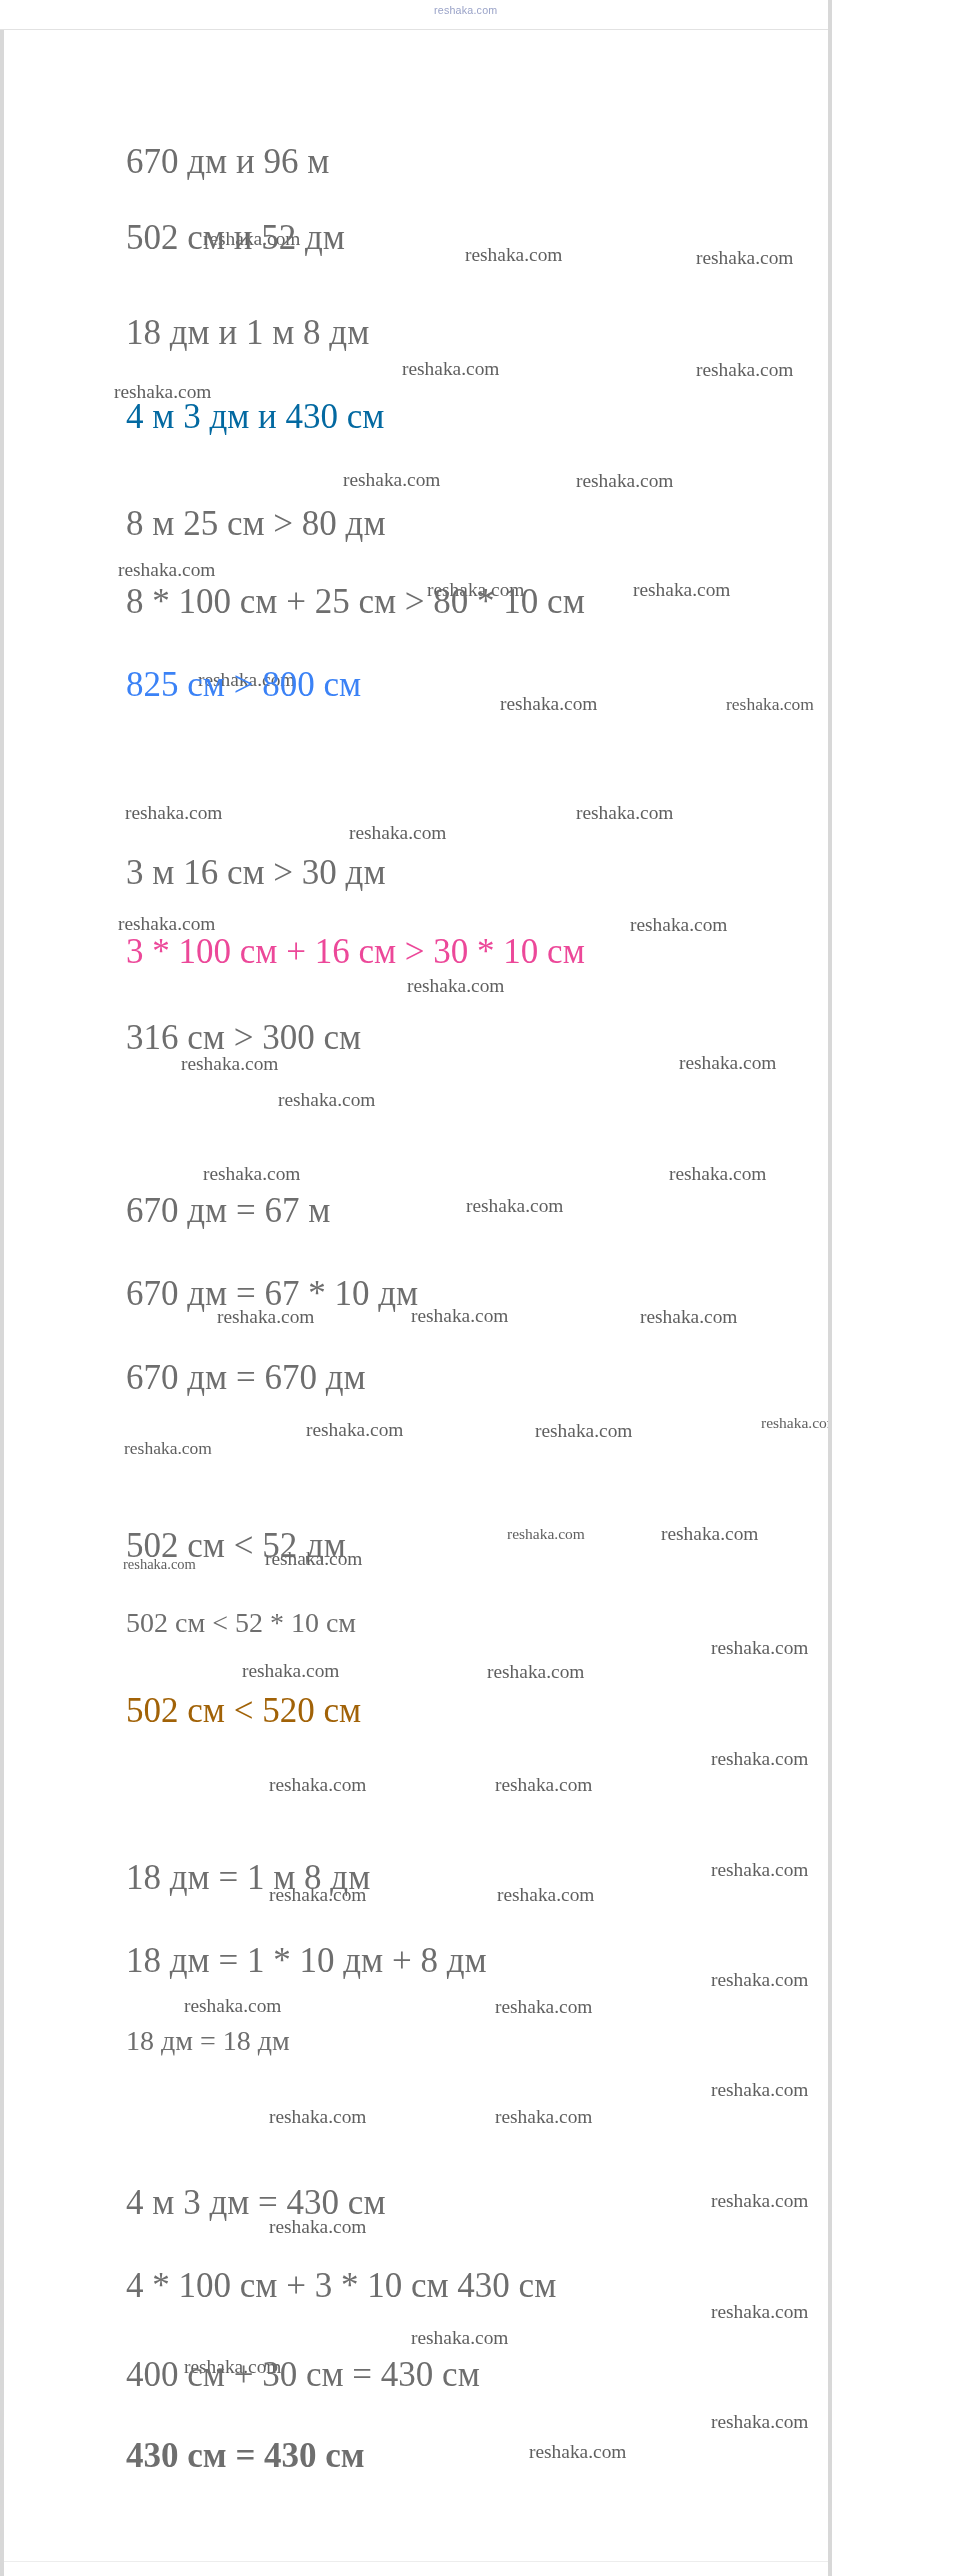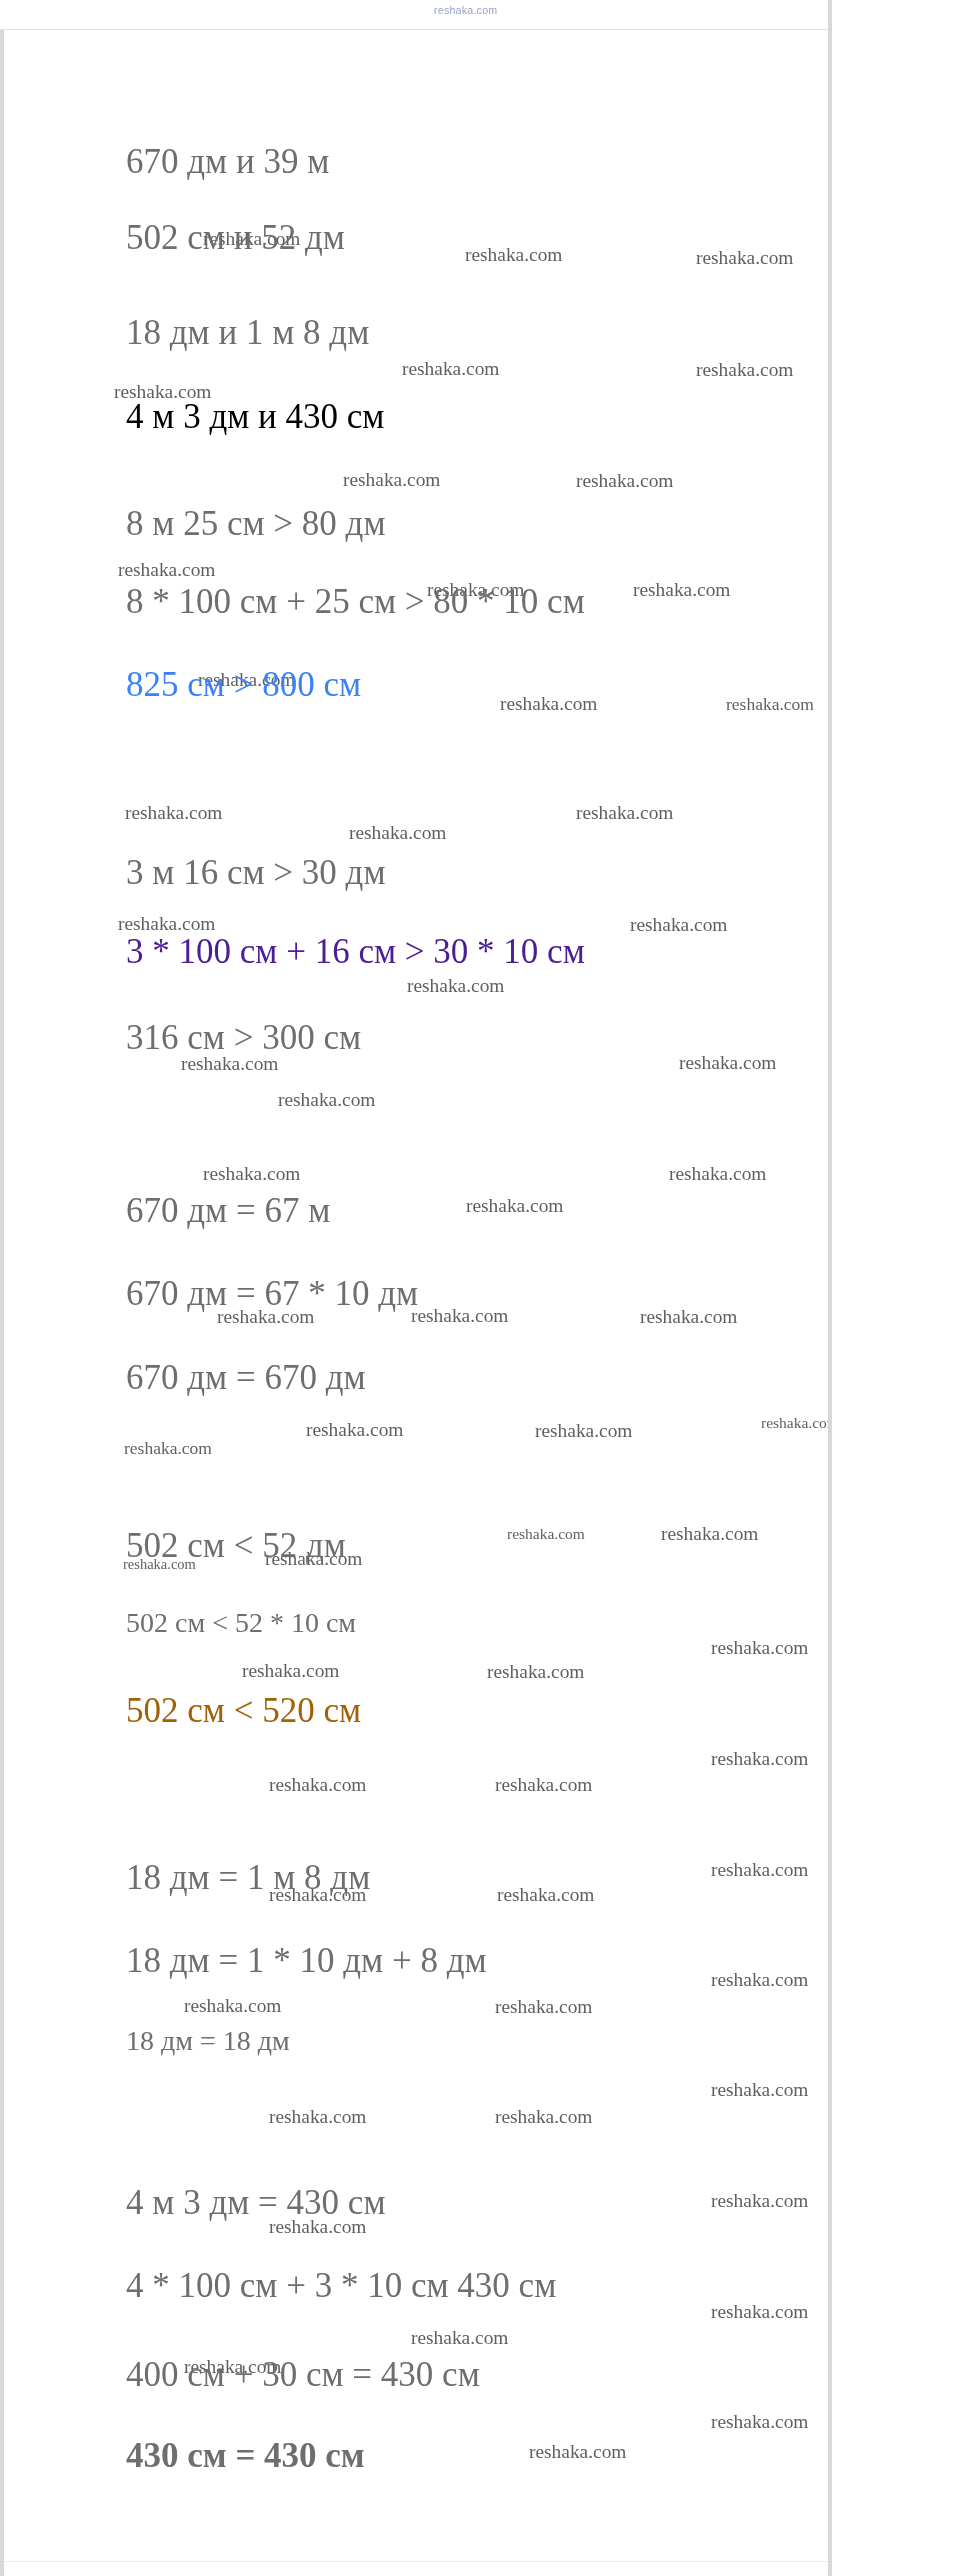--- a/index.html
+++ b/index.html
@@ -141,29 +141,29 @@
       <div class="wm" style="left: 495px; top: 2107px; font-size: 19.4px; color: rgb(74, 74, 74);">reshaka.com</div>
       <div class="wm" style="left: 711px; top: 2191px; font-size: 19.4px; color: rgb(74, 74, 74);">reshaka.com</div>
       <div class="wm" style="left: 269px; top: 2217px; font-size: 19.4px; color: rgb(74, 74, 74);">reshaka.com</div>
       <div class="wm" style="left: 711px; top: 2302px; font-size: 19.4px; color: rgb(74, 74, 74);">reshaka.com</div>
       <div class="wm" style="left: 411px; top: 2328px; font-size: 19.4px; color: rgb(74, 74, 74);">reshaka.com</div>
       <div class="wm" style="left: 184px; top: 2357px; font-size: 19.4px; color: rgb(74, 74, 74);">reshaka.com</div>
       <div class="wm" style="left: 711px; top: 2412px; font-size: 19.4px; color: rgb(74, 74, 74);">reshaka.com</div>
       <div class="wm" style="left: 529px; top: 2442px; font-size: 19.4px; color: rgb(74, 74, 74);">reshaka.com</div>
     </div>
   <div id="text-layer">
-      <div class="line" style="left: 126px; top: 144px; font-size: 35px; color: rgb(110, 110, 110);">670 дм и 39 м</div>
+      <div class="line" style="left: 126px; top: 144px; font-size: 35px; color: rgb(110, 110, 110);">670 дм и 96 м</div>
       <div class="line" style="left: 126px; top: 220px; font-size: 35px; color: rgb(110, 110, 110);">502 см и 52 дм</div>
       <div class="line" style="left: 126px; top: 315px; font-size: 35px; color: rgb(110, 110, 110);">18 дм и 1 м 8 дм</div>
-      <div class="line" style="left: 126px; top: 399px; font-size: 35px; color: #000000;">4 м 3 дм и 430 см</div>
+      <div class="line" style="left: 126px; top: 399px; font-size: 35px; color: #0369a1;">4 м 3 дм и 430 см</div>
       <div class="line" style="left: 126px; top: 506px; font-size: 35px; color: rgb(110, 110, 110);">8 м 25 см &gt; 80 дм</div>
       <div class="line" style="left: 126px; top: 584px; font-size: 35px; color: rgb(110, 110, 110);">8 * 100 см + 25 см &gt; 80 * 10 см</div>
       <div class="line" style="left: 126px; top: 667px; font-size: 35px; color: #3b82f6;">825 см &gt; 800 см</div>
       <div class="line" style="left: 126px; top: 855px; font-size: 35px; color: rgb(110, 110, 110);">3 м 16 см &gt; 30 дм</div>
-      <div class="line" style="left: 126px; top: 934px; font-size: 35px; color: #4c1d95;">3 * 100 см + 16 см &gt; 30 * 10 см</div>
+      <div class="line" style="left: 126px; top: 934px; font-size: 35px; color: #ec4899;">3 * 100 см + 16 см &gt; 30 * 10 см</div>
       <div class="line" style="left: 126px; top: 1020px; font-size: 35px; color: rgb(110, 110, 110);">316 см &gt; 300 см</div>
       <div class="line" style="left: 126px; top: 1193px; font-size: 35px; color: rgb(110, 110, 110);">670 дм = 67 м</div>
       <div class="line" style="left: 126px; top: 1276px; font-size: 35px; color: rgb(110, 110, 110);">670 дм = 67 * 10 дм</div>
       <div class="line" style="left: 126px; top: 1360px; font-size: 35px; color: rgb(110, 110, 110);">670 дм = 670 дм</div>
       <div class="line" style="left: 126px; top: 1528px; font-size: 35px; color: rgb(110, 110, 110);">502 см &lt; 52 дм</div>
       <div class="line" style="left: 126px; top: 1609px; font-size: 28px; color: rgb(110, 110, 110);">502 см &lt; 52 * 10 см</div>
       <div class="line" style="left: 126px; top: 1693px; font-size: 35px; color: #a16207;">502 см &lt; 520 см</div>
       <div class="line" style="left: 126px; top: 1860px; font-size: 35px; color: rgb(110, 110, 110);">18 дм = 1 м 8 дм</div>
       <div class="line" style="left: 126px; top: 1943px; font-size: 35px; color: rgb(110, 110, 110);">18 дм = 1 * 10 дм + 8 дм</div>
       <div class="line" style="left: 126px; top: 2027px; font-size: 28px; color: rgb(110, 110, 110);">18 дм = 18 дм</div>

